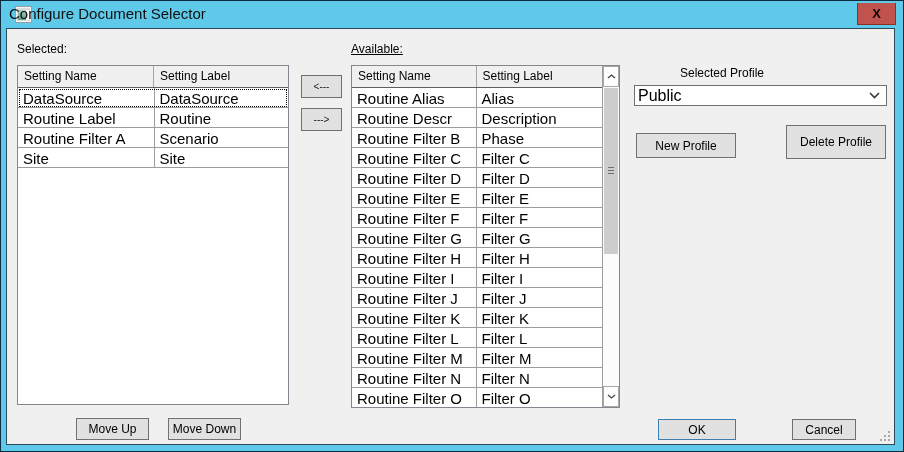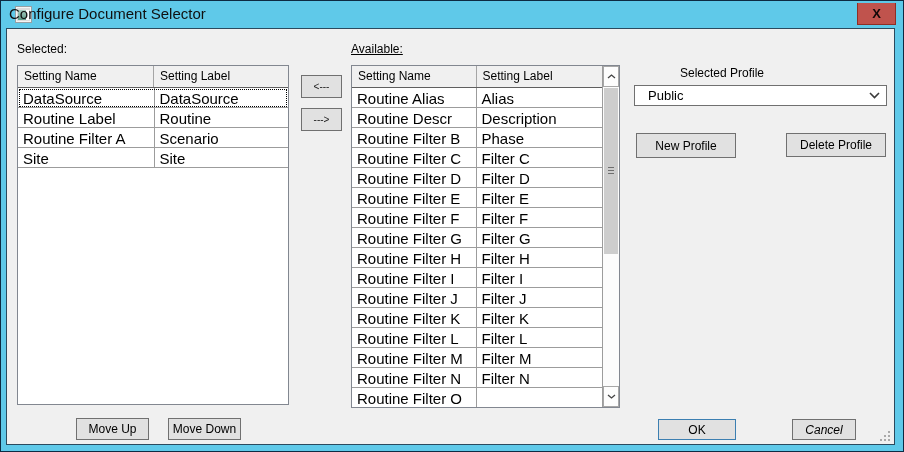--- a/index.html
+++ b/index.html
@@ -52,21 +52,21 @@
   .sb-grip::after{content:"";position:absolute;left:0;top:2px;width:6px;height:1px;background:#6e6e6e;}
   
   .btn{position:absolute;background:var(--button-bg);border:1px solid var(--button-border);
     font-size:12px;color:#000;font-family:"Liberation Sans",sans-serif;
     display:flex;align-items:center;justify-content:center;cursor:pointer;}
   .btn.arrow{font-size:10px;color:#222;letter-spacing:0;}
   .btn.default{border-color:var(--ok-border);}
   
   .combo{position:absolute;background:#fff;border:1px solid var(--button-border);
     display:flex;align-items:center;cursor:pointer;}
-  .combo-text{flex:1;font-size:13px;color:#000;padding-left:13px;}
+  .combo-text{flex:1;font-size:16px;color:#000;padding-left:3px;}
   .combo-chev{padding-right:6px;display:flex;align-items:center;}
   .grip{position:absolute;right:3px;bottom:2px;}
 </style>
 </head>
 <body>
 
 <div class="window">
 
   <div class="titlebar">
     <div class="app-icon">
@@ -194,20 +194,21 @@
                 <div class="tcell c2">Filter M</div>
               </div>
 
               <div class="trow">
                 <div class="tcell c1">Routine Filter N</div>
                 <div class="tcell c2">Filter N</div>
               </div>
 
               <div class="trow">
                 <div class="tcell c1">Routine Filter O</div>
+                <div class="tcell c2">Filter O</div>
               </div>
             </div>
         </div>
         <div class="vscroll">
           <div class="sb-btn sb-up">
             <svg width="9" height="5">
               <polyline points="1,4 4.5,1 8,4" fill="none" stroke="#444" stroke-width="1.3"></polyline>
               </svg>
           </div>
           <div class="sb-thumb">
@@ -225,26 +226,26 @@
     <div class="label" style="left:627px;top:37px;margin-left:46px;">Selected Profile</div>
     <div class="combo" style="left:627px;top:56px;width:253px;height:21px;">
       <div class="combo-text">Public</div>
       <div class="combo-chev">
         <svg width="11" height="7">
             <polyline points="1,1 5.5,5.5 10,1" fill="none" stroke="#3a3a3a" stroke-width="1.6"></polyline>
           </svg>
       </div>
     </div>
     <button class="btn" style="left:629px;top:104px;width:100px;height:25px;">New Profile</button>
-    <button class="btn" style="left:779px;top:104px;width:100px;height:24px;">Delete Profile</button>
+    <button class="btn" style="left:779px;top:96px;width:100px;height:34px;">Delete Profile</button>
 
     <button class="btn" style="left:69px;top:389px;width:73px;height:22px;">Move Up</button>
     <button class="btn" style="left:161px;top:389px;width:73px;height:22px;">Move Down</button>
     <button class="btn default" style="left:651px;top:390px;width:78px;height:21px;">OK</button>
-    <button class="btn" style="left:785px;top:390px;width:64px;height:21px;font-style:italic;">Cancel</button>
+    <button class="btn" style="left:785px;top:390px;width:64px;height:21px;">Cancel</button>
 
     <svg class="grip" width="12" height="12">
       <g fill="#A9A9A9">
         <rect x="9" y="1" width="2" height="2"></rect>
           <rect x="9" y="5" width="2" height="2"></rect>
         <rect x="5" y="5" width="2" height="2"></rect>
           <rect x="9" y="9" width="2" height="2"></rect>
         <rect x="5" y="9" width="2" height="2"></rect>
           <rect x="1" y="9" width="2" height="2"></rect>
       </g>

